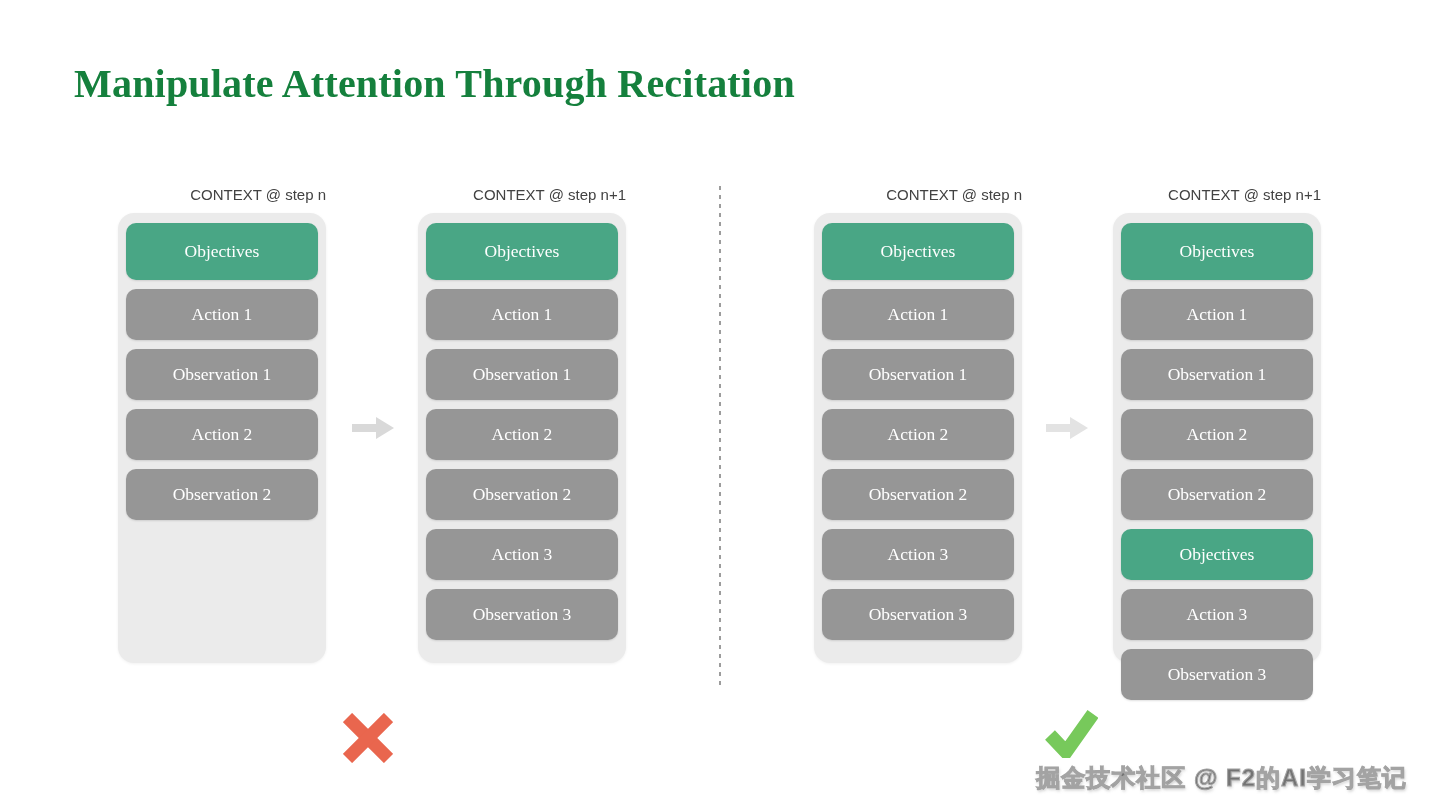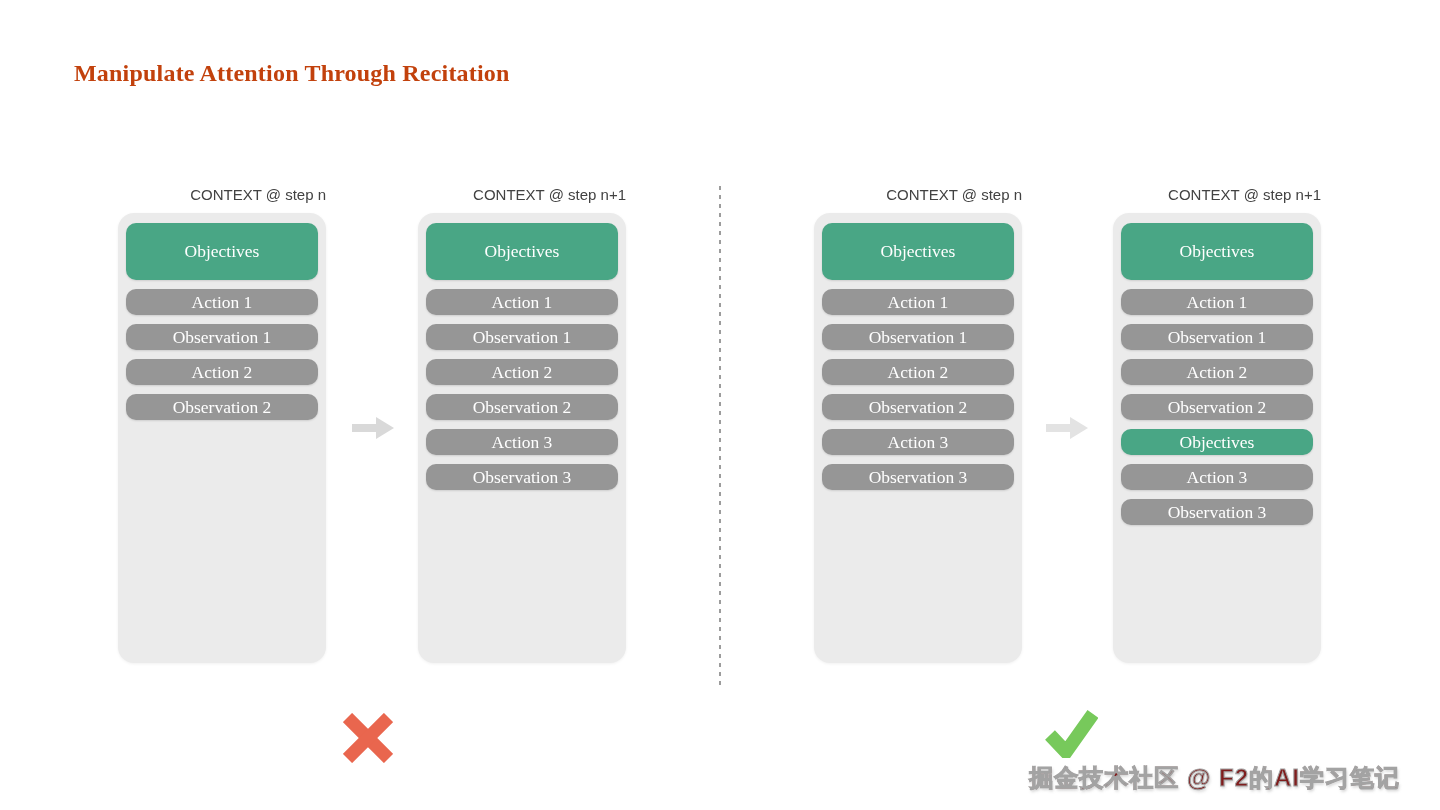--- a/index.html
+++ b/index.html
@@ -10,23 +10,23 @@
     background: #ffffff;
     overflow: hidden;
     font-family: "Liberation Sans", sans-serif;
   }
   .title {
     position: absolute;
     left: 74px;
     top: 60px;
     font-family: "Liberation Serif", "DejaVu Serif", serif;
     font-weight: 700;
-    font-size: 24px;
+    font-size: 40px;
     letter-spacing: 0.2px;
-    color: #c2410c;
+    color: #15803d;
     white-space: nowrap;
   }
   .column { position: absolute; top: 185px; width: 208px; }
   .col-1 { left: 118px; }
   .col-2 { left: 418px; }
   .col-3 { left: 814px; }
   .col-4 { left: 1113px; }
   .col-header {
     height: 28px;
     text-align: right;
@@ -41,21 +41,21 @@
     background: var(--panel-bg, #EBEBEB);
     border-radius: 16px;
     padding: 10px 8px;
     display: flex;
     flex-direction: column;
     gap: 9px;
     box-shadow: 0 1px 3px rgba(0,0,0,0.06);
   }
   .pill {
     flex: none;
-    height: 26px;
+    height: 51px;
     border-radius: 10px;
     display: flex;
     align-items: center;
     justify-content: center;
     color: #ffffff;
     font-family: "Liberation Serif", "DejaVu Serif", serif;
     font-size: 17.5px;
     box-shadow: 0 1px 2px rgba(0,0,0,0.12);
     white-space: nowrap;
   }
@@ -77,26 +77,26 @@
     );
   }
   .arrow { position: absolute; width: 42px; height: 30px; }
   .arrow-1 { left: 352px; top: 413px; }
   .arrow-2 { left: 1046px; top: 413px; }
   .verdict { position: absolute; }
   .verdict-cross { left: 343px; top: 713px; width: 50px; height: 50px; }
   .verdict-check { left: 1044px; top: 706px; width: 54px; height: 52px; }
   .watermark {
     position: absolute;
-    right: 40px;
+    right: 33px;
     bottom: 16px;
     font-size: 24px;
     font-weight: 700;
     letter-spacing: 1px;
-    color: #7f1d1d;
+    color: #737373;
     -webkit-text-stroke: 1px #a3a3a3;
     text-shadow: 1px 2px 3px rgba(110,110,110,0.35);
     font-family: "Liberation Sans", sans-serif;
     white-space: nowrap;
   }
 </style>
 </head>
 <body>
 
 <div class="stage">

